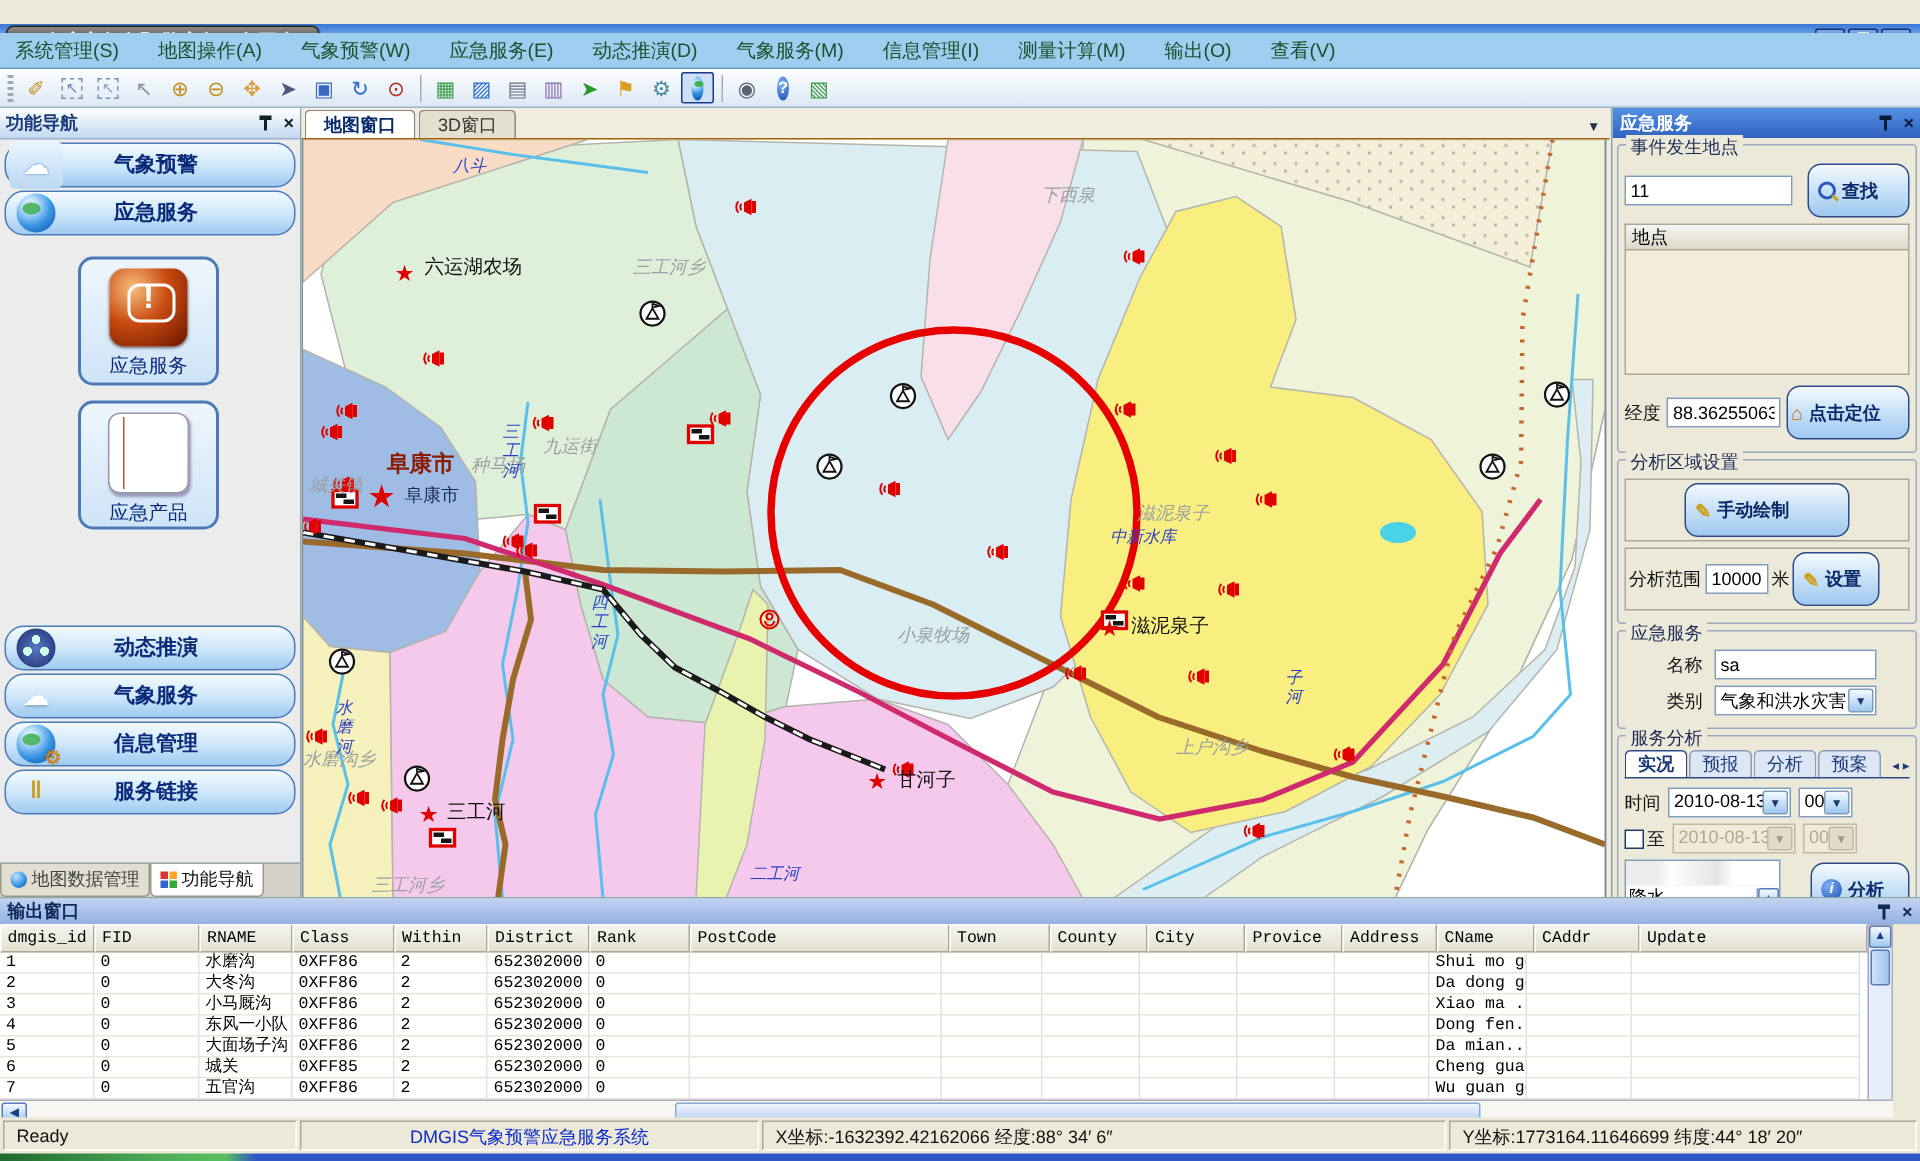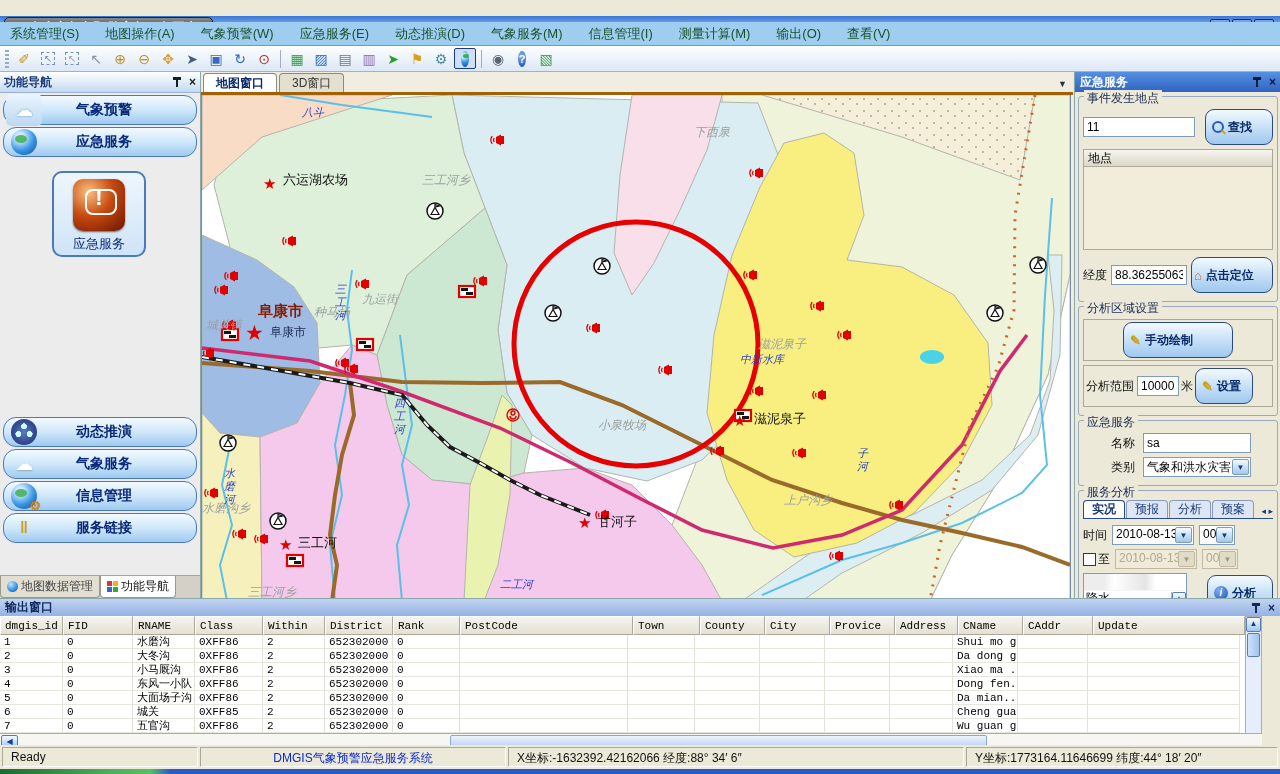--- a/index.html
+++ b/index.html
@@ -80,21 +80,21 @@
     border-radius:0 0 4px 4px;display:flex;align-items:center;gap:3px}
   .ntab.active{background:#fff;color:#111}
   .mini-globe{width:11px;height:11px;border-radius:50%;background:radial-gradient(circle at 35% 30%,#bfe4ff,#2f8fe0 60%,#0a4aa0)}
   .mini-grid{width:11px;height:11px;background:
     linear-gradient(#d33 0 0) 0 0/5px 5px no-repeat,
     linear-gradient(#fa2 0 0) 6px 0/5px 5px no-repeat,
     linear-gradient(#36c 0 0) 0 6px/5px 5px no-repeat,
     linear-gradient(#3a3 0 0) 6px 6px/5px 5px no-repeat}
   
   #maparea{left:201px;top:0;width:872px;height:526px;background:#f1eee1}
-  #maptabs{height:20px;display:flex;align-items:flex-end;border-bottom:3px solid #a16207;position:relative}
+  #maptabs{height:20px;display:flex;align-items:flex-end;border-bottom:1px solid #a16207;position:relative}
   .mtab{height:18px;line-height:18px;padding:0 12px;border:1px solid #8a8a7a;border-bottom:none;border-radius:4px 4px 0 0;
     background:#e4e0d0;color:#333;margin-left:2px;font-size:12px}
   .mtab.active{background:#fff;color:#0a2a6e;font-weight:bold}
   #maptab-drop{position:absolute;right:6px;bottom:3px;font-size:9px;color:#234}
   #mapcanvas{width:868px;height:506px;border:1px solid #7a8aa0;border-top:none;background:#fff;overflow:hidden}
   svg text{font-family:"Liberation Sans","DejaVu Sans",sans-serif}
   .ml-place{font-size:13px;fill:#111}
   .ml-place-sm{font-size:12px;fill:#1a2a55}
   .ml-city{font-size:15px;font-weight:bold;fill:#8a1a00}
   .ml-township{font-size:12px;fill:#9aa0a0;font-style:italic}
@@ -293,20 +293,24 @@
           </span>
           <span class="lbl">应急服务</span>
           <span style="width:30px"></span>
         </div>
       </div>
     <div id="nav-body">
       <div class="bigbtn" style="top:12px">
         <span class="alerticon"></span>
         <span class="cap">应急服务</span>
       </div>
+      <div class="bigbtn" style="top:108px">
+        <span class="noteicon"></span>
+        <span class="cap">应急产品</span>
+      </div>
     </div>
     <div id="navBottom">
         <div class="nav-group">
           <span class="nico film">
             <span class="reel"></span>
           </span>
           <span class="lbl">动态推演</span>
           <span style="width:30px"></span>
         </div>
         <div class="nav-group">

